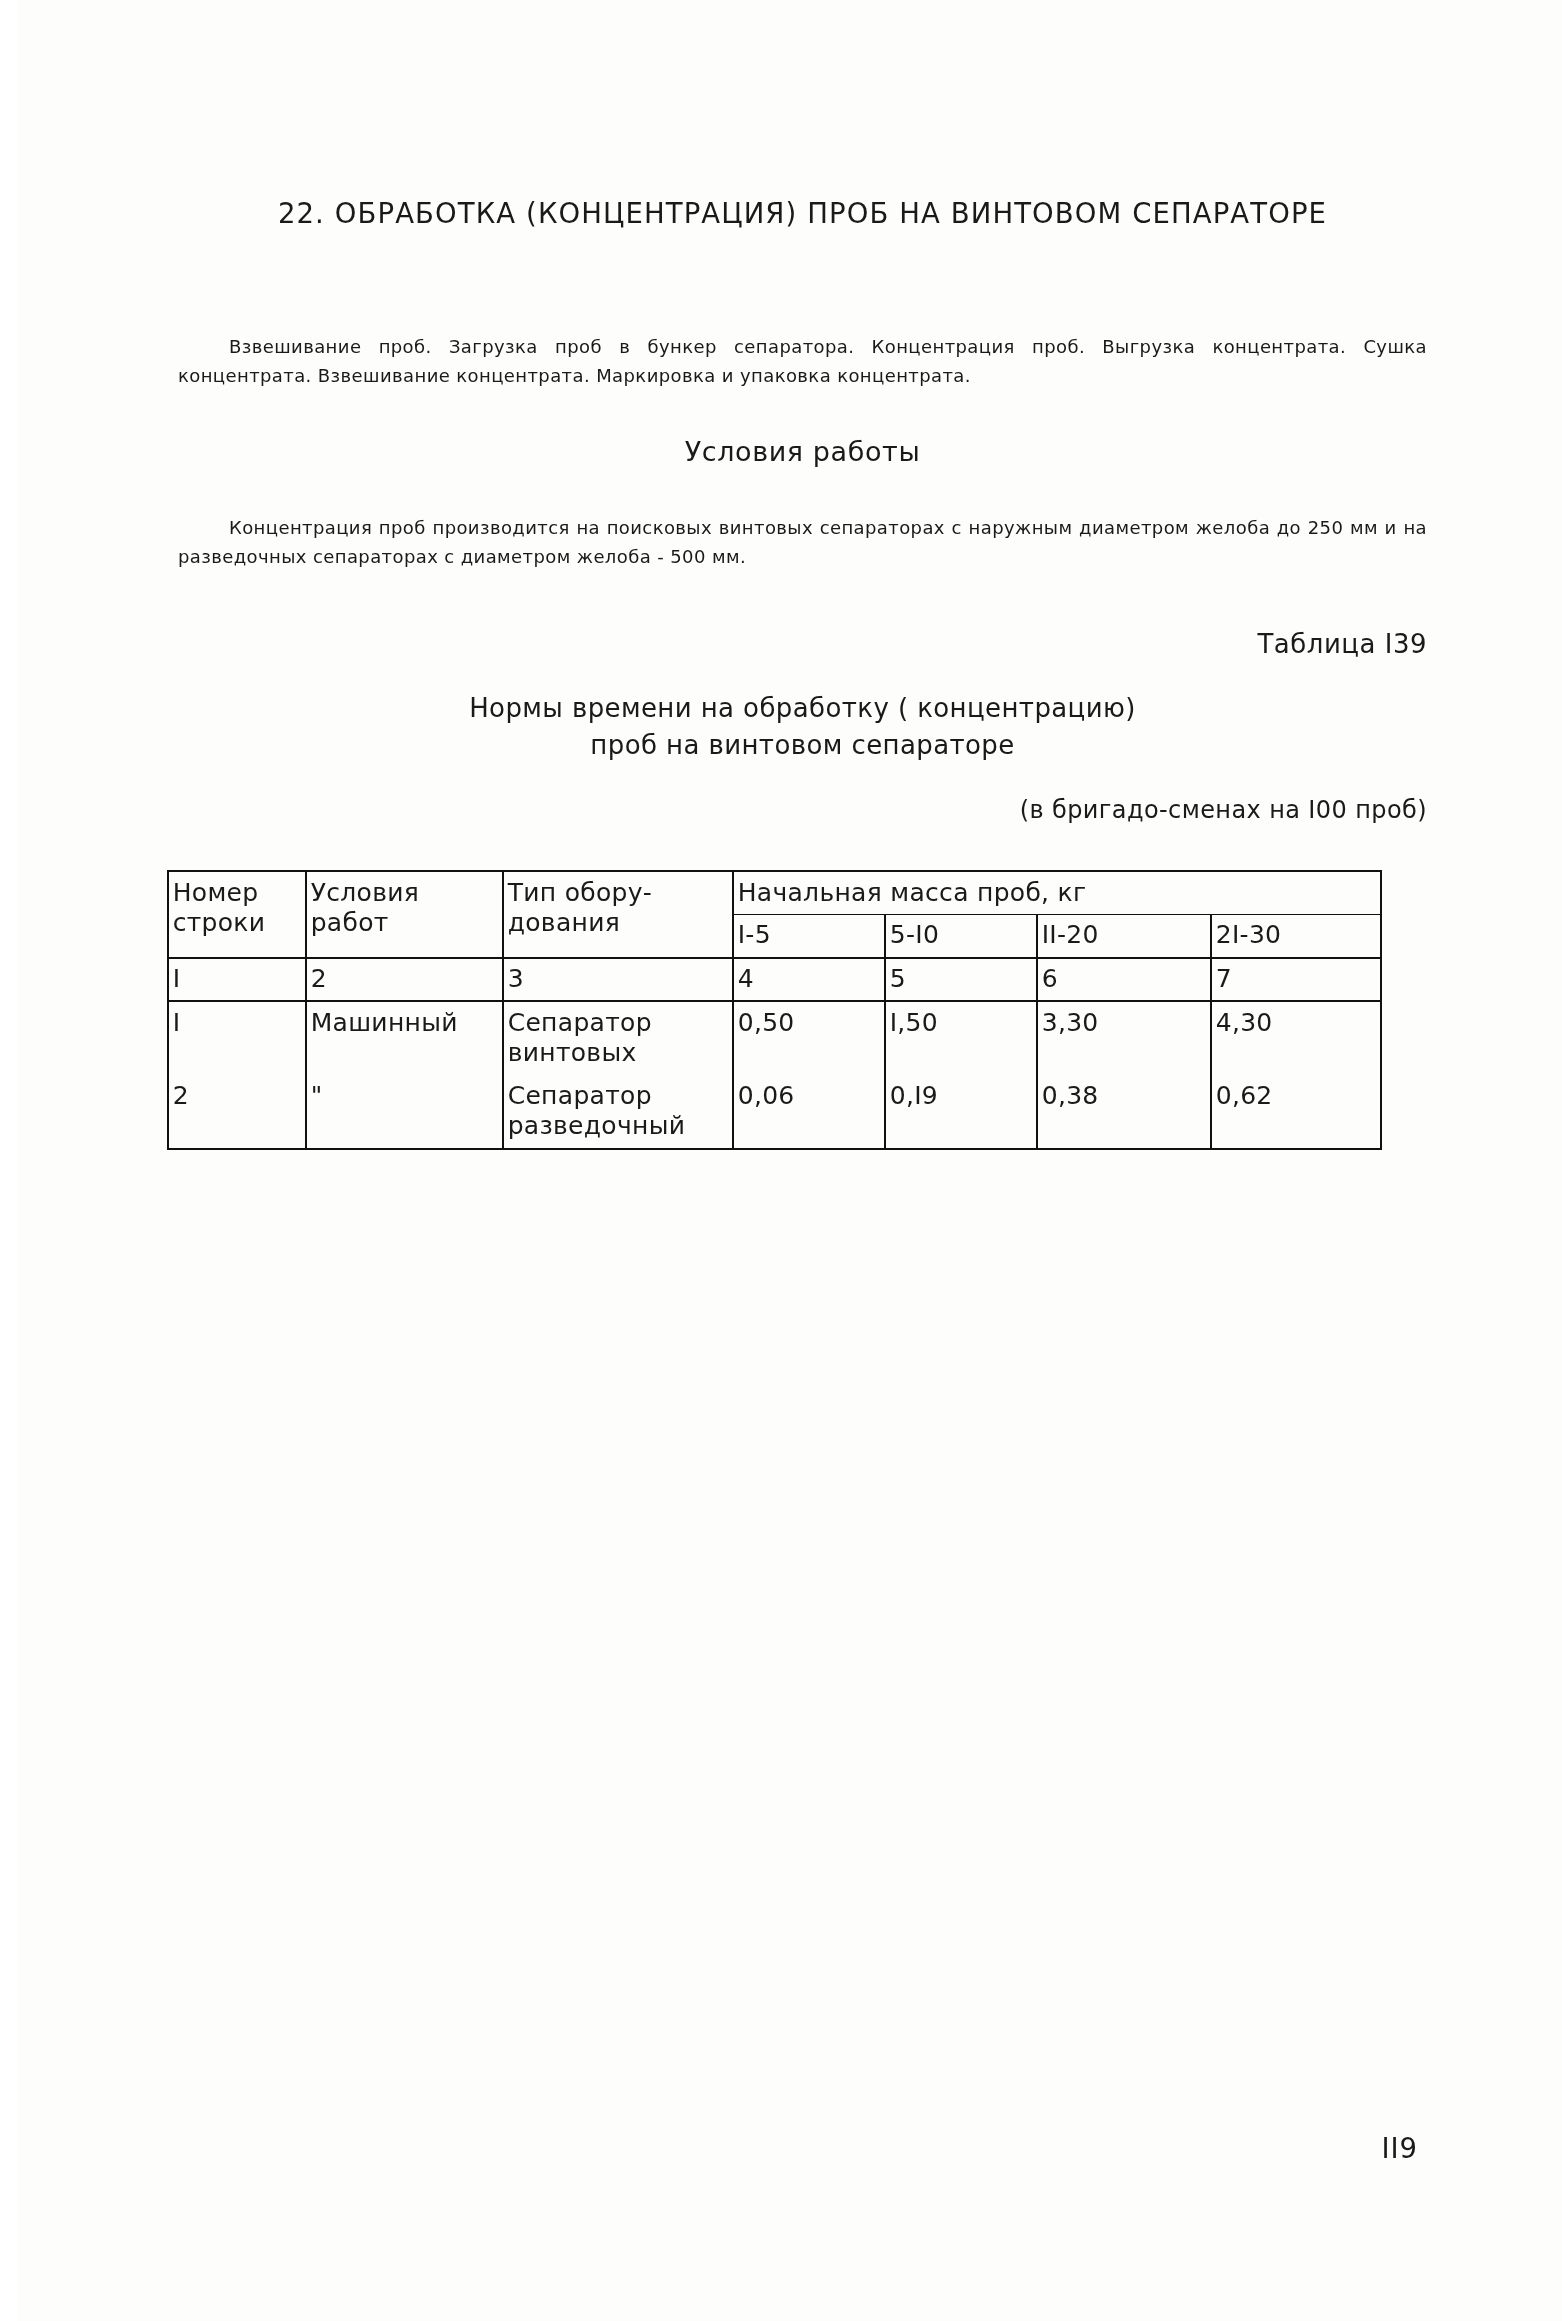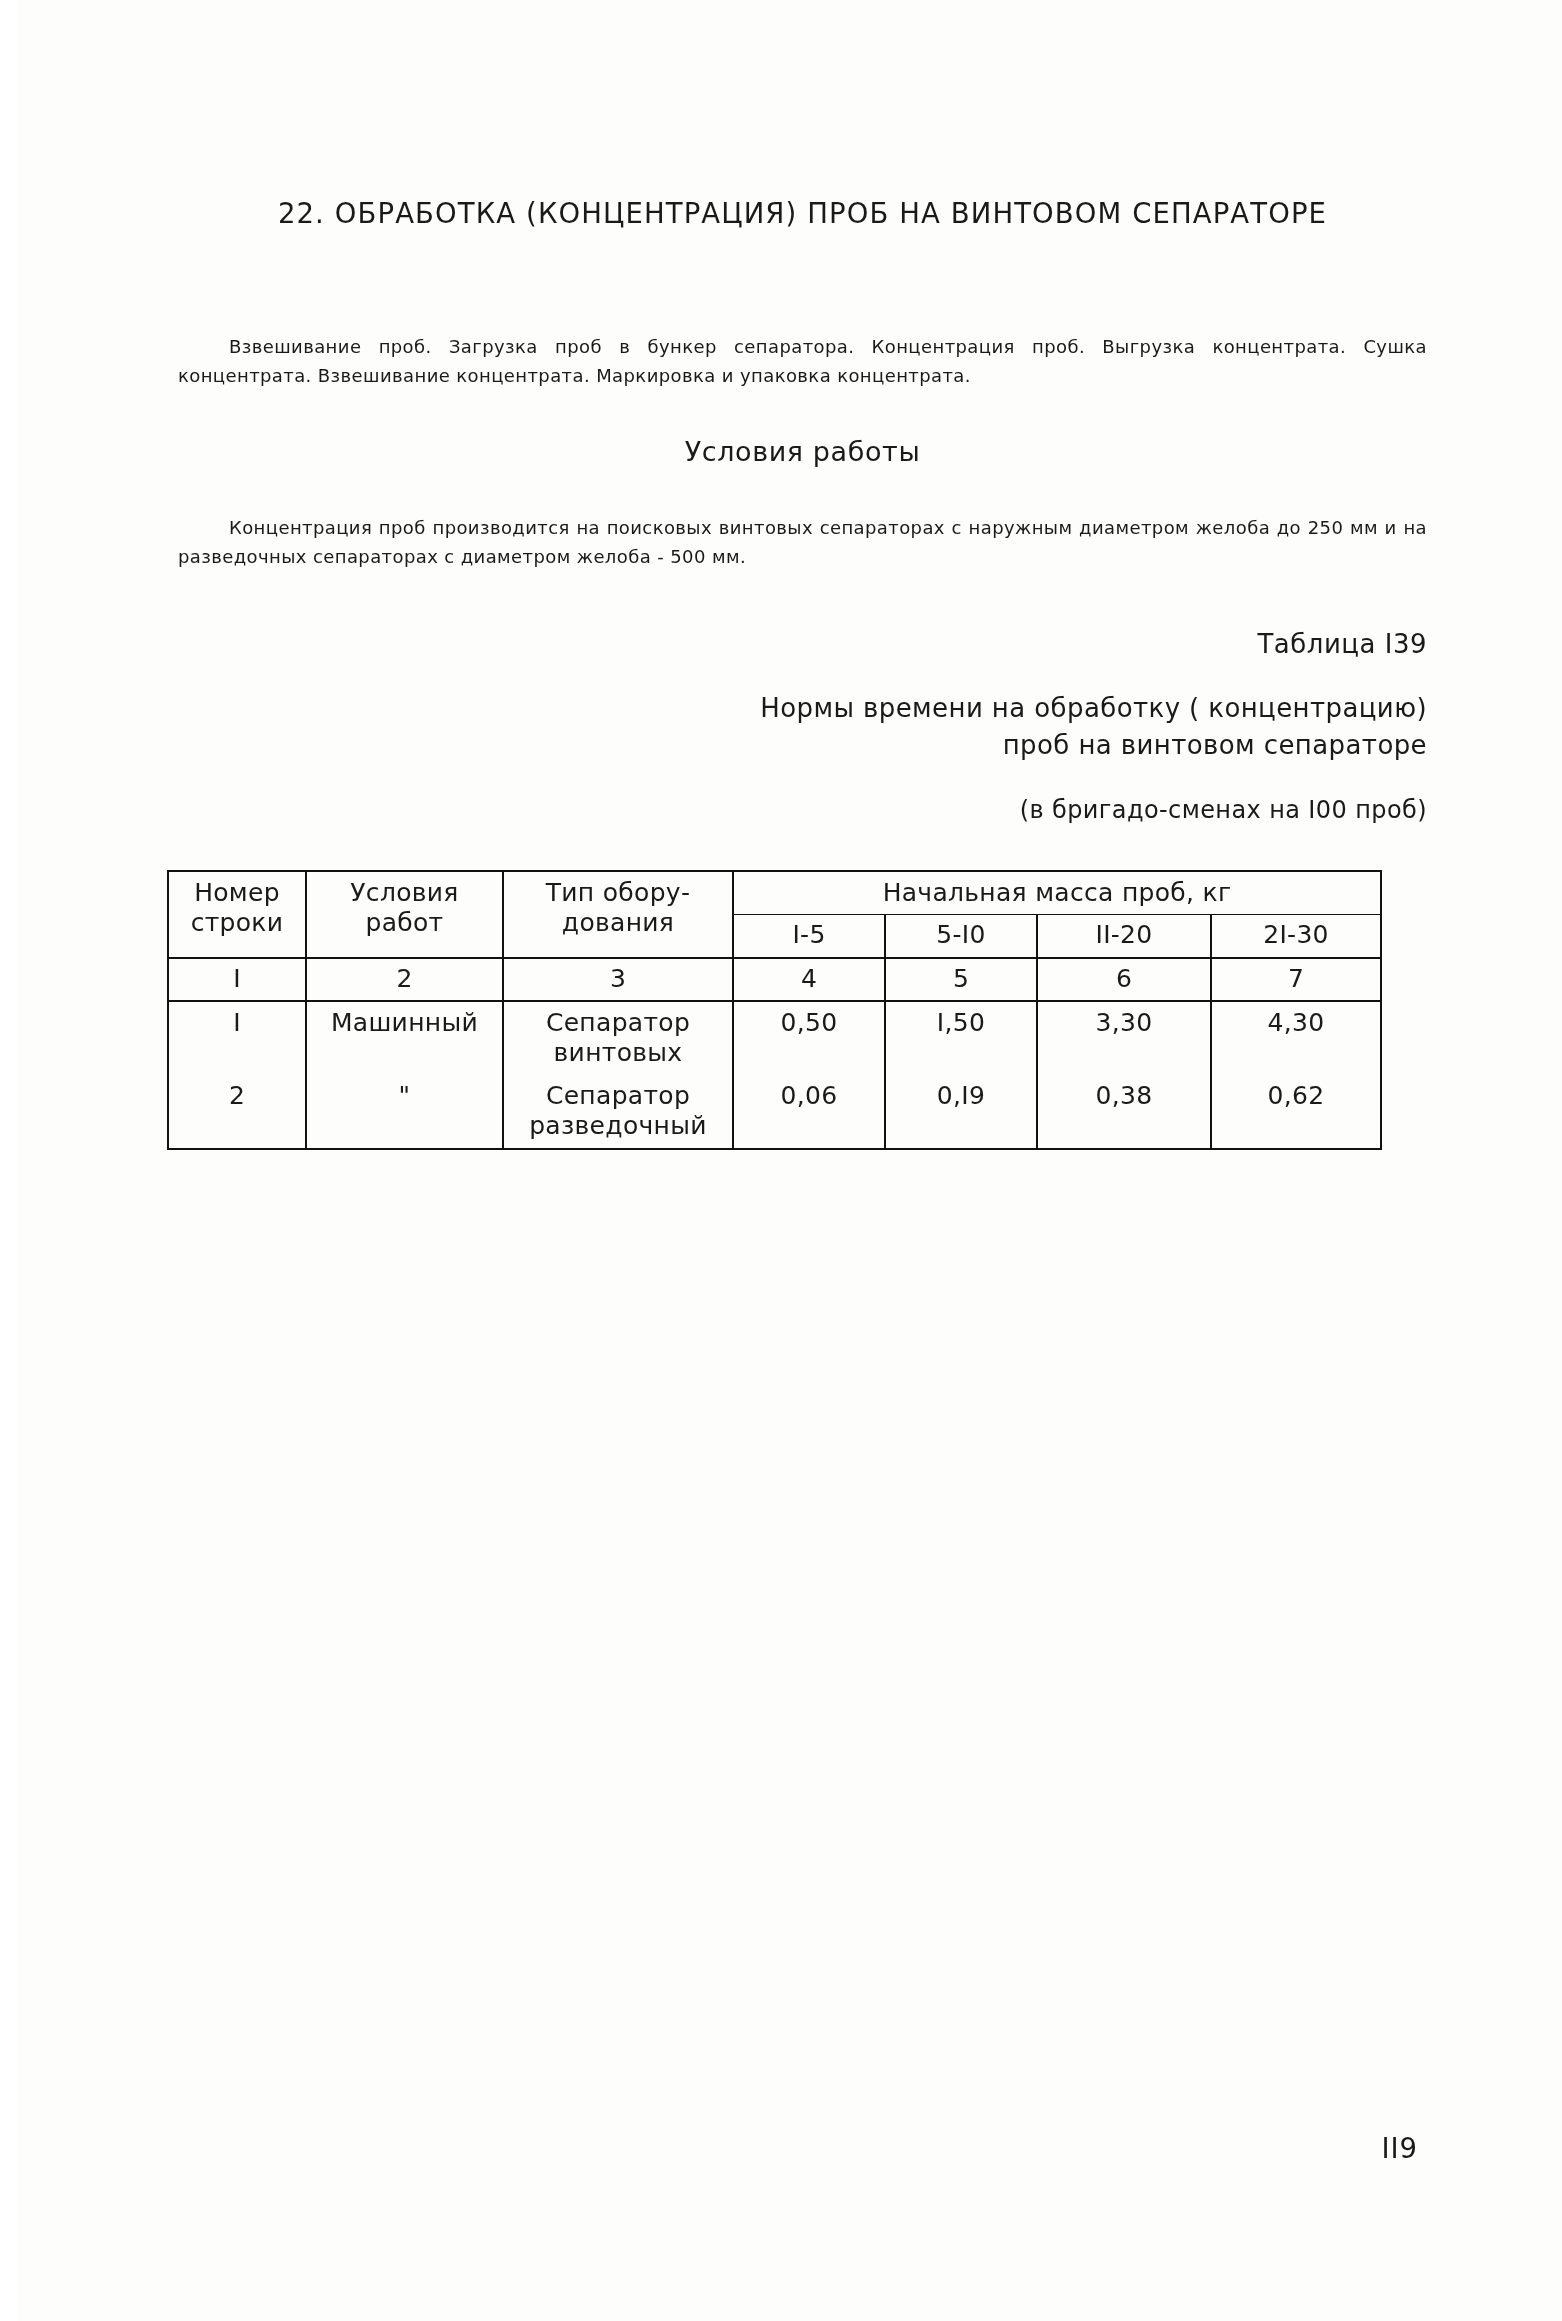--- a/index.html
+++ b/index.html
@@ -51,41 +51,41 @@
     display: inline-block;
     width: 51px;
   }
   .table-label {
     font-size: 26px;
     text-align: right;
     letter-spacing: 0.5px;
   }
   .table-title {
     font-size: 26px;
-    text-align: right;
+    text-align: center;
     line-height: 1.45;
     letter-spacing: 0.4px;
   }
   .table-sub {
     font-size: 24px;
     text-align: right;
     letter-spacing: 0.4px;
   }
 
   
   table.norms {
     border-collapse: collapse;
     width: 1212px;
     margin-left: -11px;
     font-size: 25px;
     table-layout: fixed;
   }
   table.norms td, table.norms th {
     font-weight: normal;
-    text-align: center;
+    text-align: left;
     vertical-align: top;
     padding: 5.5px 3.7px 7.3px 3.7px;
     letter-spacing: 0.3px;
     border-radius: 26px;
   }
   .hdr-top td {
     padding-top: 11px;
   }
   .bd-l { border-left: 2.8px solid #111; }
   .bd-r { border-right: 2.8px solid #111; }

